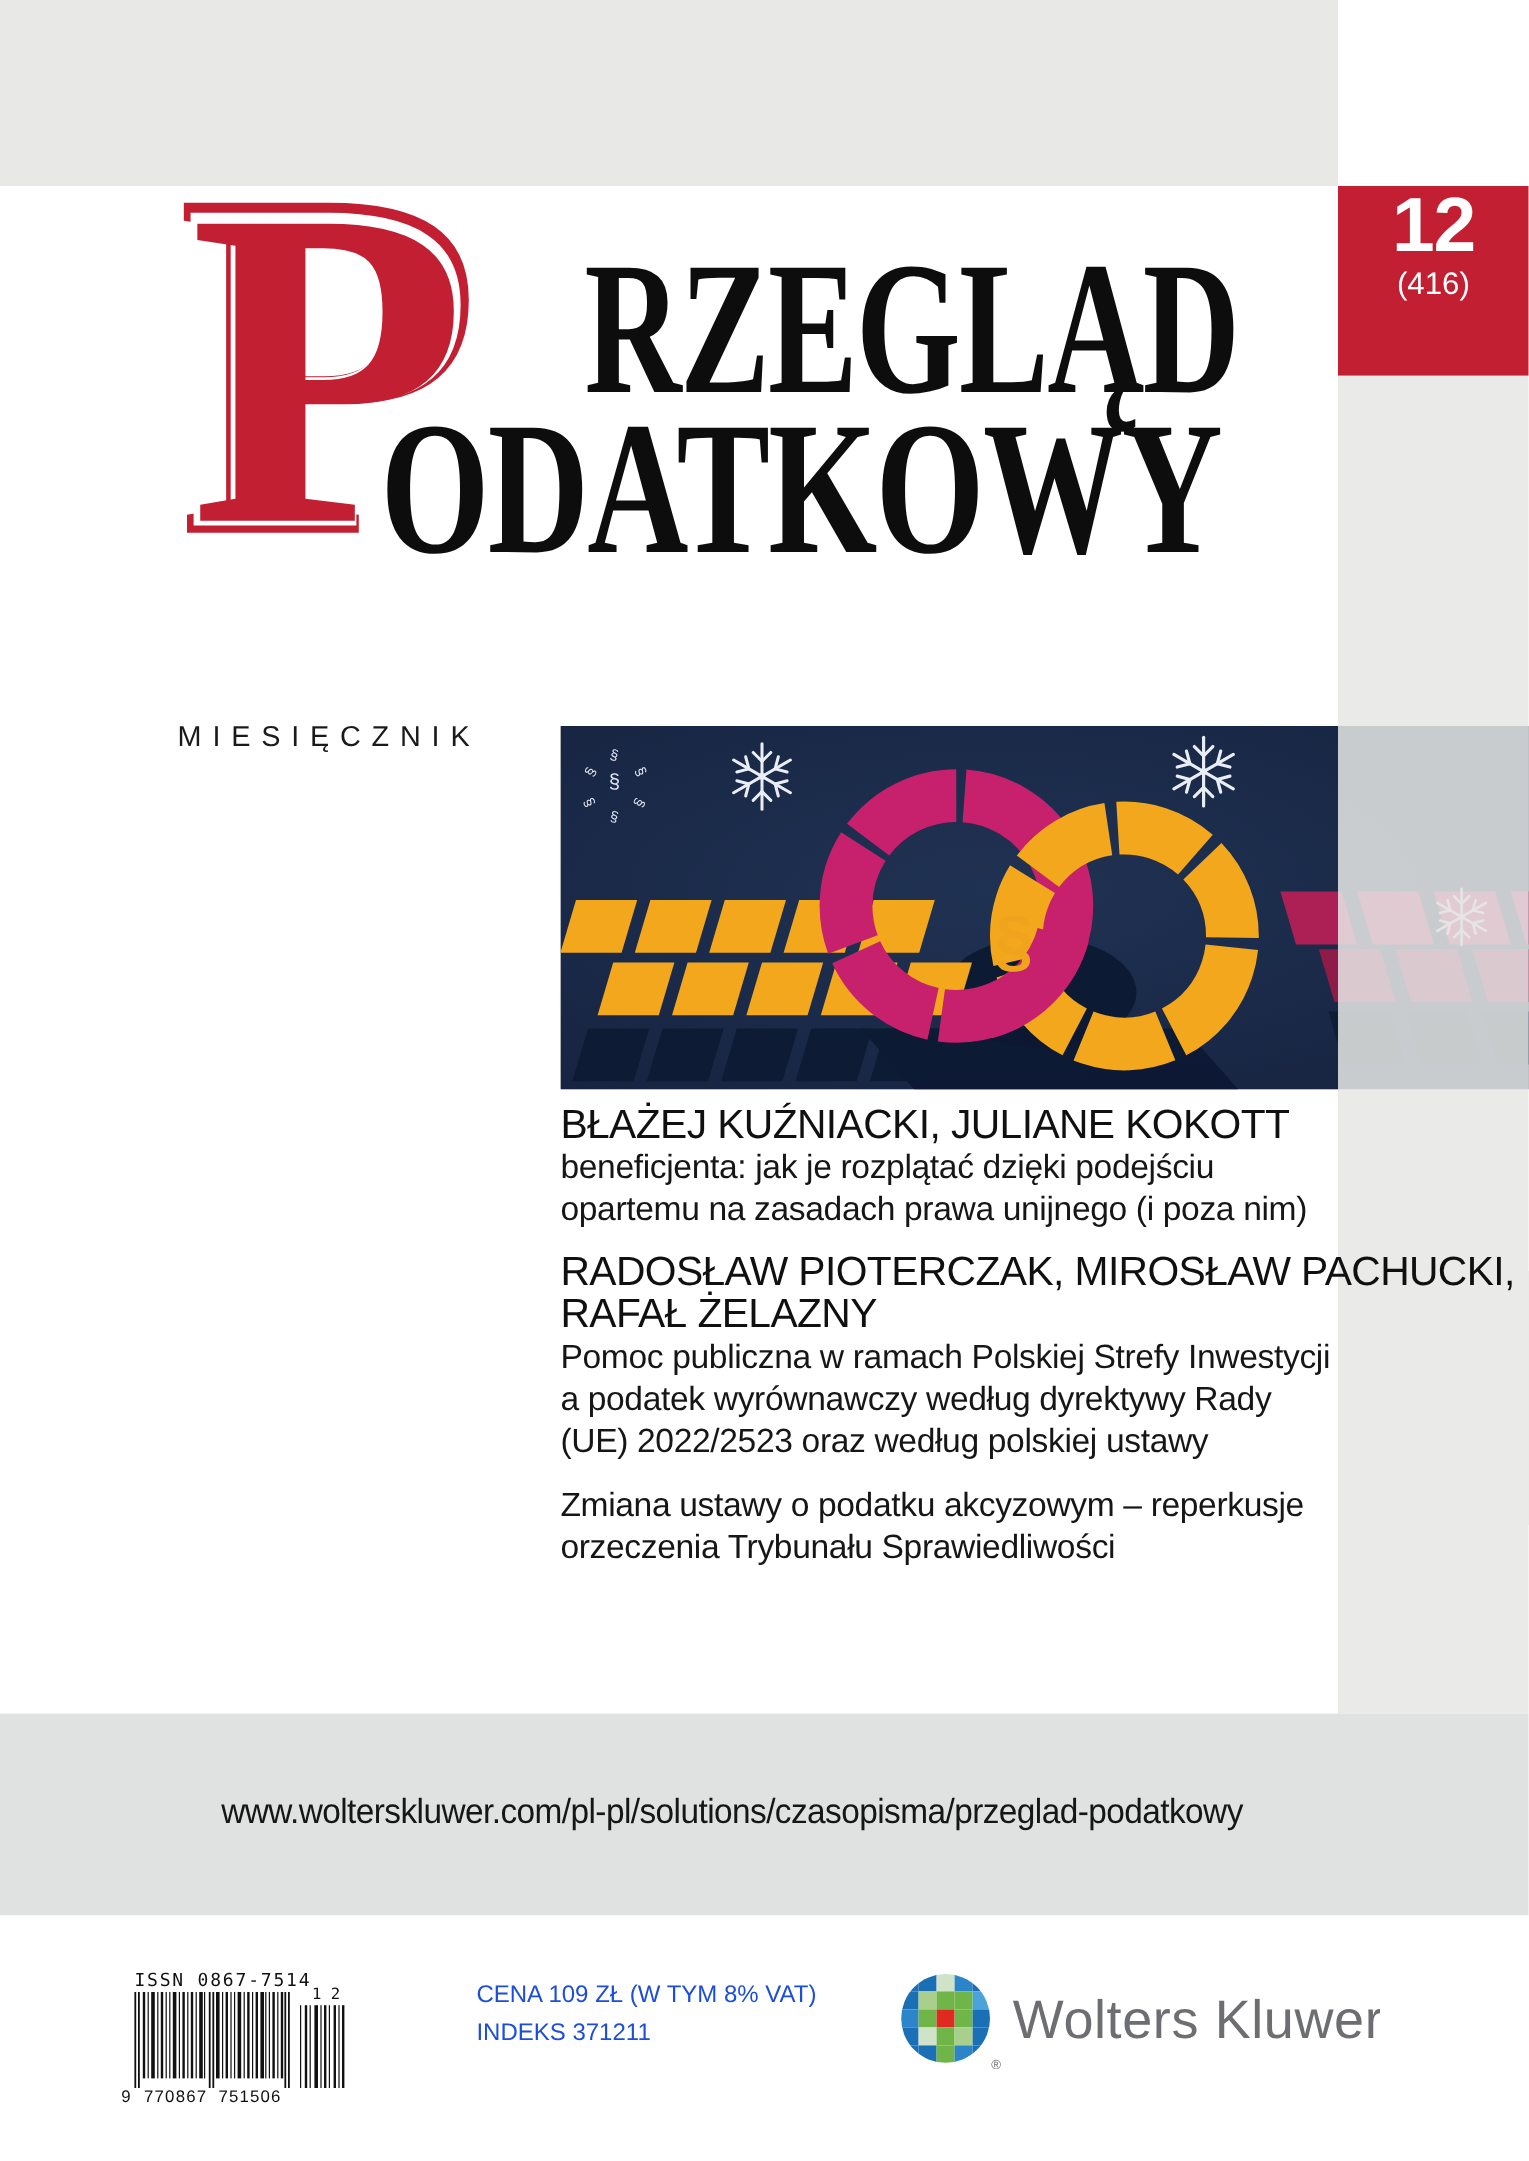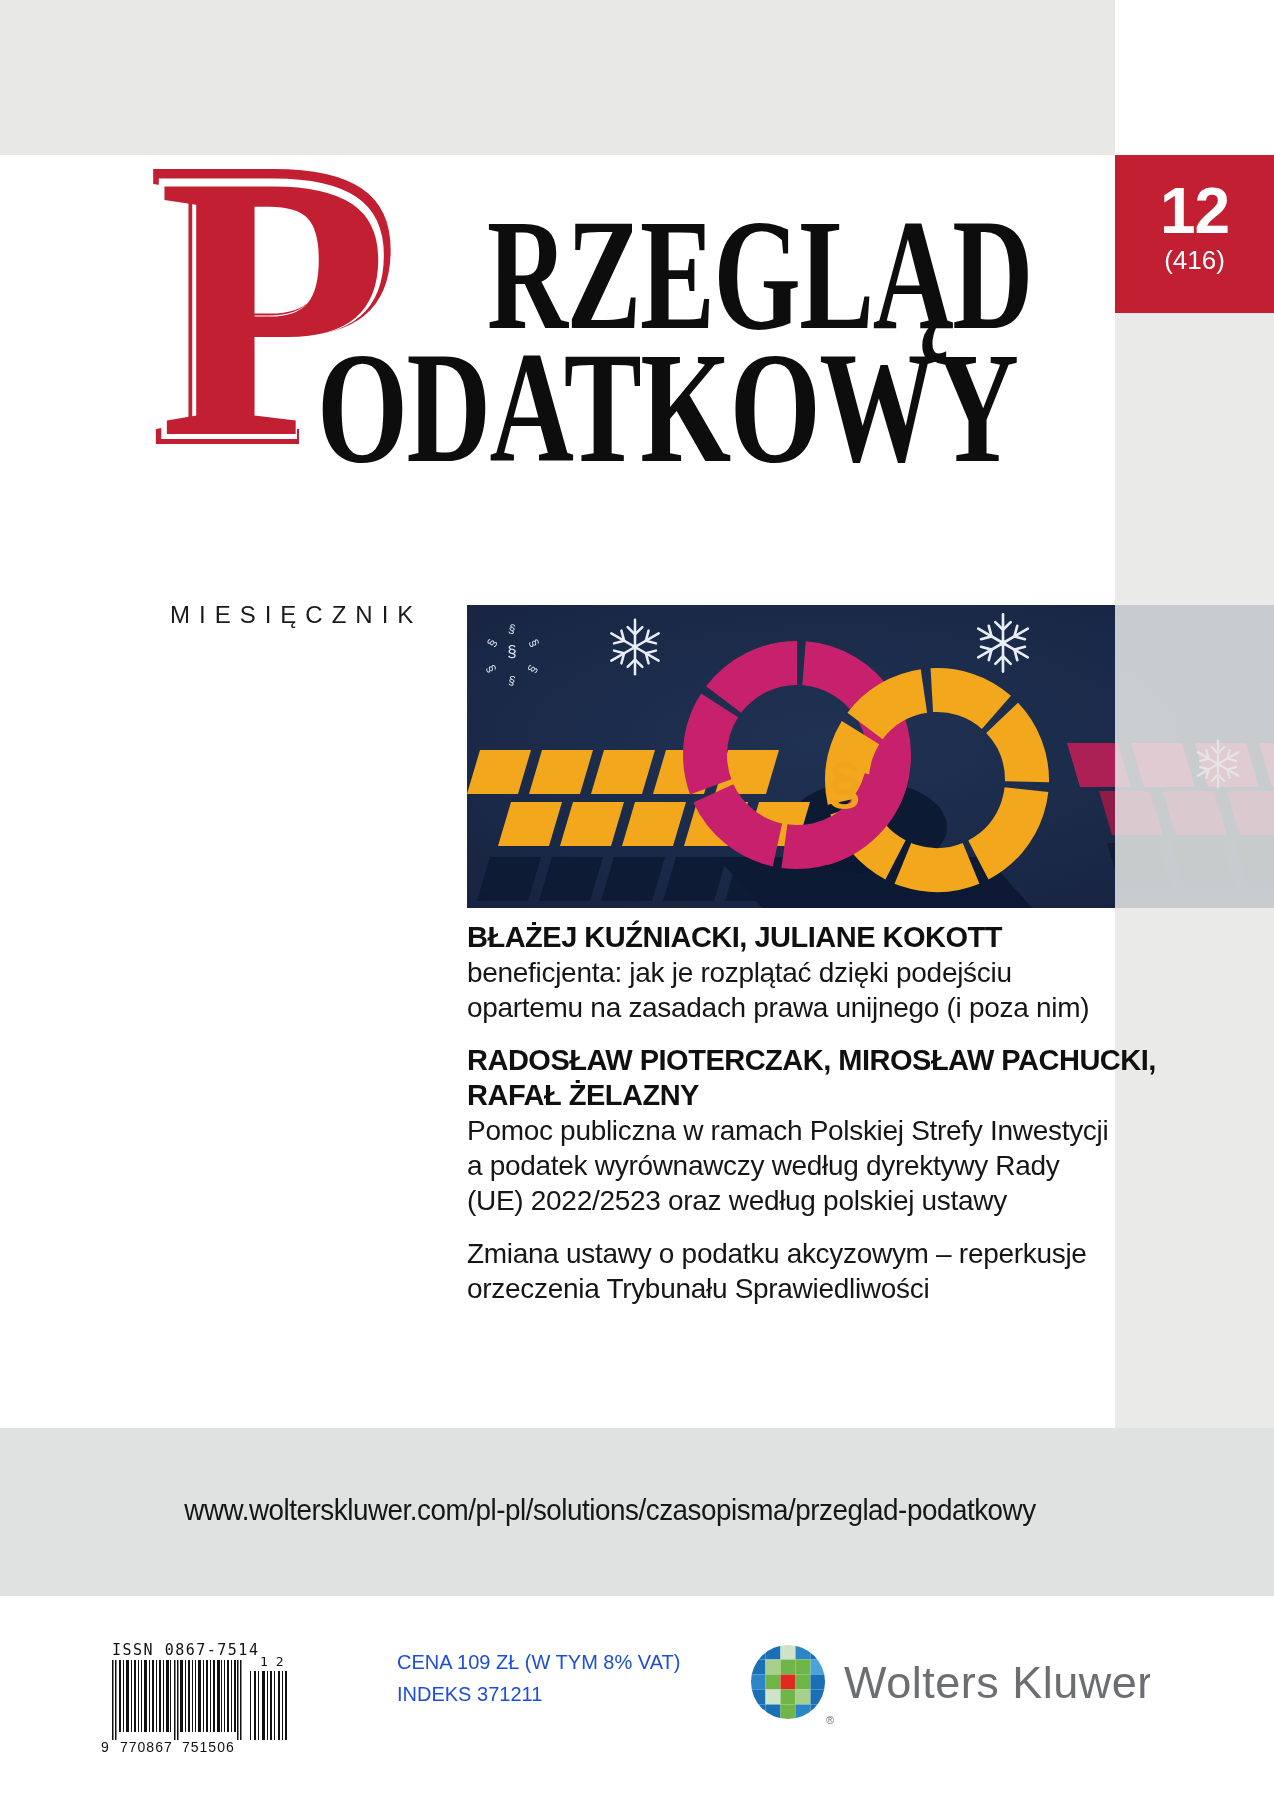--- a/index.html
+++ b/index.html
@@ -8,43 +8,43 @@
     background:#ffffff;font-family:"Liberation Sans",sans-serif;color:#141414;
   }
   .abs{position:absolute;}
   
   .top-band{left:0;top:0;width:1115px;height:155px;background:#e8e9e6;z-index:1;}
   .right-strip{left:1115px;top:313px;width:159px;height:1115px;background:rgba(231,232,229,0.86);z-index:3;}
   .bottom-band{left:0;top:1428px;width:1274px;height:168px;background:#dfe2e1;z-index:3;}
   
   .issue-box{left:1115px;top:155px;width:159px;height:158px;background:#c22032;z-index:4;
     text-align:center;color:#fff;}
-  .issue-number{font-size:64px;font-weight:700;line-height:1;margin-top:24px;letter-spacing:-1px;}
+  .issue-number{font-size:64px;font-weight:700;line-height:1;letter-spacing:-1px;}
   .issue-series{font-size:26px;font-weight:400;line-height:1;margin-top:4px;}
   .date-block{left:1115px;top:330px;width:159px;text-align:center;z-index:4;color:#1c1c1c;}
   .date-month{font-size:29px;line-height:1.15;}
   .date-year{font-size:40px;line-height:1.2;}
   
   .masthead{z-index:5;}
   .red-p{left:146px;top:93px;width:300px;height:420px;}
   .red-p span{position:absolute;font-family:"Liberation Serif",serif;font-weight:700;line-height:1;}
   .p1{left:0;top:0;font-size:420px;color:#c22032;}
   .p2{left:6px;top:13px;font-size:398px;color:#ffffff;}
   .p3{left:12px;top:25px;font-size:378px;color:#c22032;}
   .mast-line{font-family:"Liberation Serif",serif;font-weight:700;color:#0d0d0d;
     font-size:158px;line-height:1;letter-spacing:-2px;transform-origin:0 0;white-space:nowrap;z-index:4;}
   .mast-line1{left:487px;top:196px;transform:scaleX(0.71);}
   .mast-line2{left:317px;top:329px;transform:scaleX(0.74);}
-  .subtitle{left:170px;top:601px;font-size:24px;letter-spacing:9px;color:#1a1a1a;z-index:5;}
+  .subtitle{left:148px;top:601px;font-size:24px;letter-spacing:9px;color:#1a1a1a;z-index:5;}
   
   .illustration{left:467px;top:605px;z-index:2;}
   
   .articles{left:467px;top:920px;width:660px;z-index:5;}
   .article{margin-bottom:18px;}
-  .article-authors{font-size:29px;font-weight:700;line-height:35px;letter-spacing:-0.5px;white-space:nowrap;color:#101010;}
+  .article-authors{font-size:34px;font-weight:400;line-height:35px;letter-spacing:-0.5px;white-space:nowrap;color:#101010;}
   .article-title-line{font-size:28px;font-weight:400;line-height:35px;letter-spacing:-0.3px;white-space:nowrap;color:#161616;}
   
   .url-line{left:0;top:1494px;width:1220px;text-align:center;font-size:29px;color:#161616;
     letter-spacing:-0.5px;z-index:6;transform:scaleX(0.96);transform-origin:50% 0;white-space:nowrap;}
   .barcode{left:100px;top:1638px;z-index:4;}
   .price-block{left:397px;top:1646px;z-index:4;font-size:20px;line-height:32px;color:#1d4ed8;white-space:nowrap;}
   .wk-logo{left:750px;top:1640px;z-index:4;}
   svg{display:block;}
   text{font-family:"Liberation Sans",sans-serif;}
   .mono{font-family:"DejaVu Sans Mono",monospace;}

